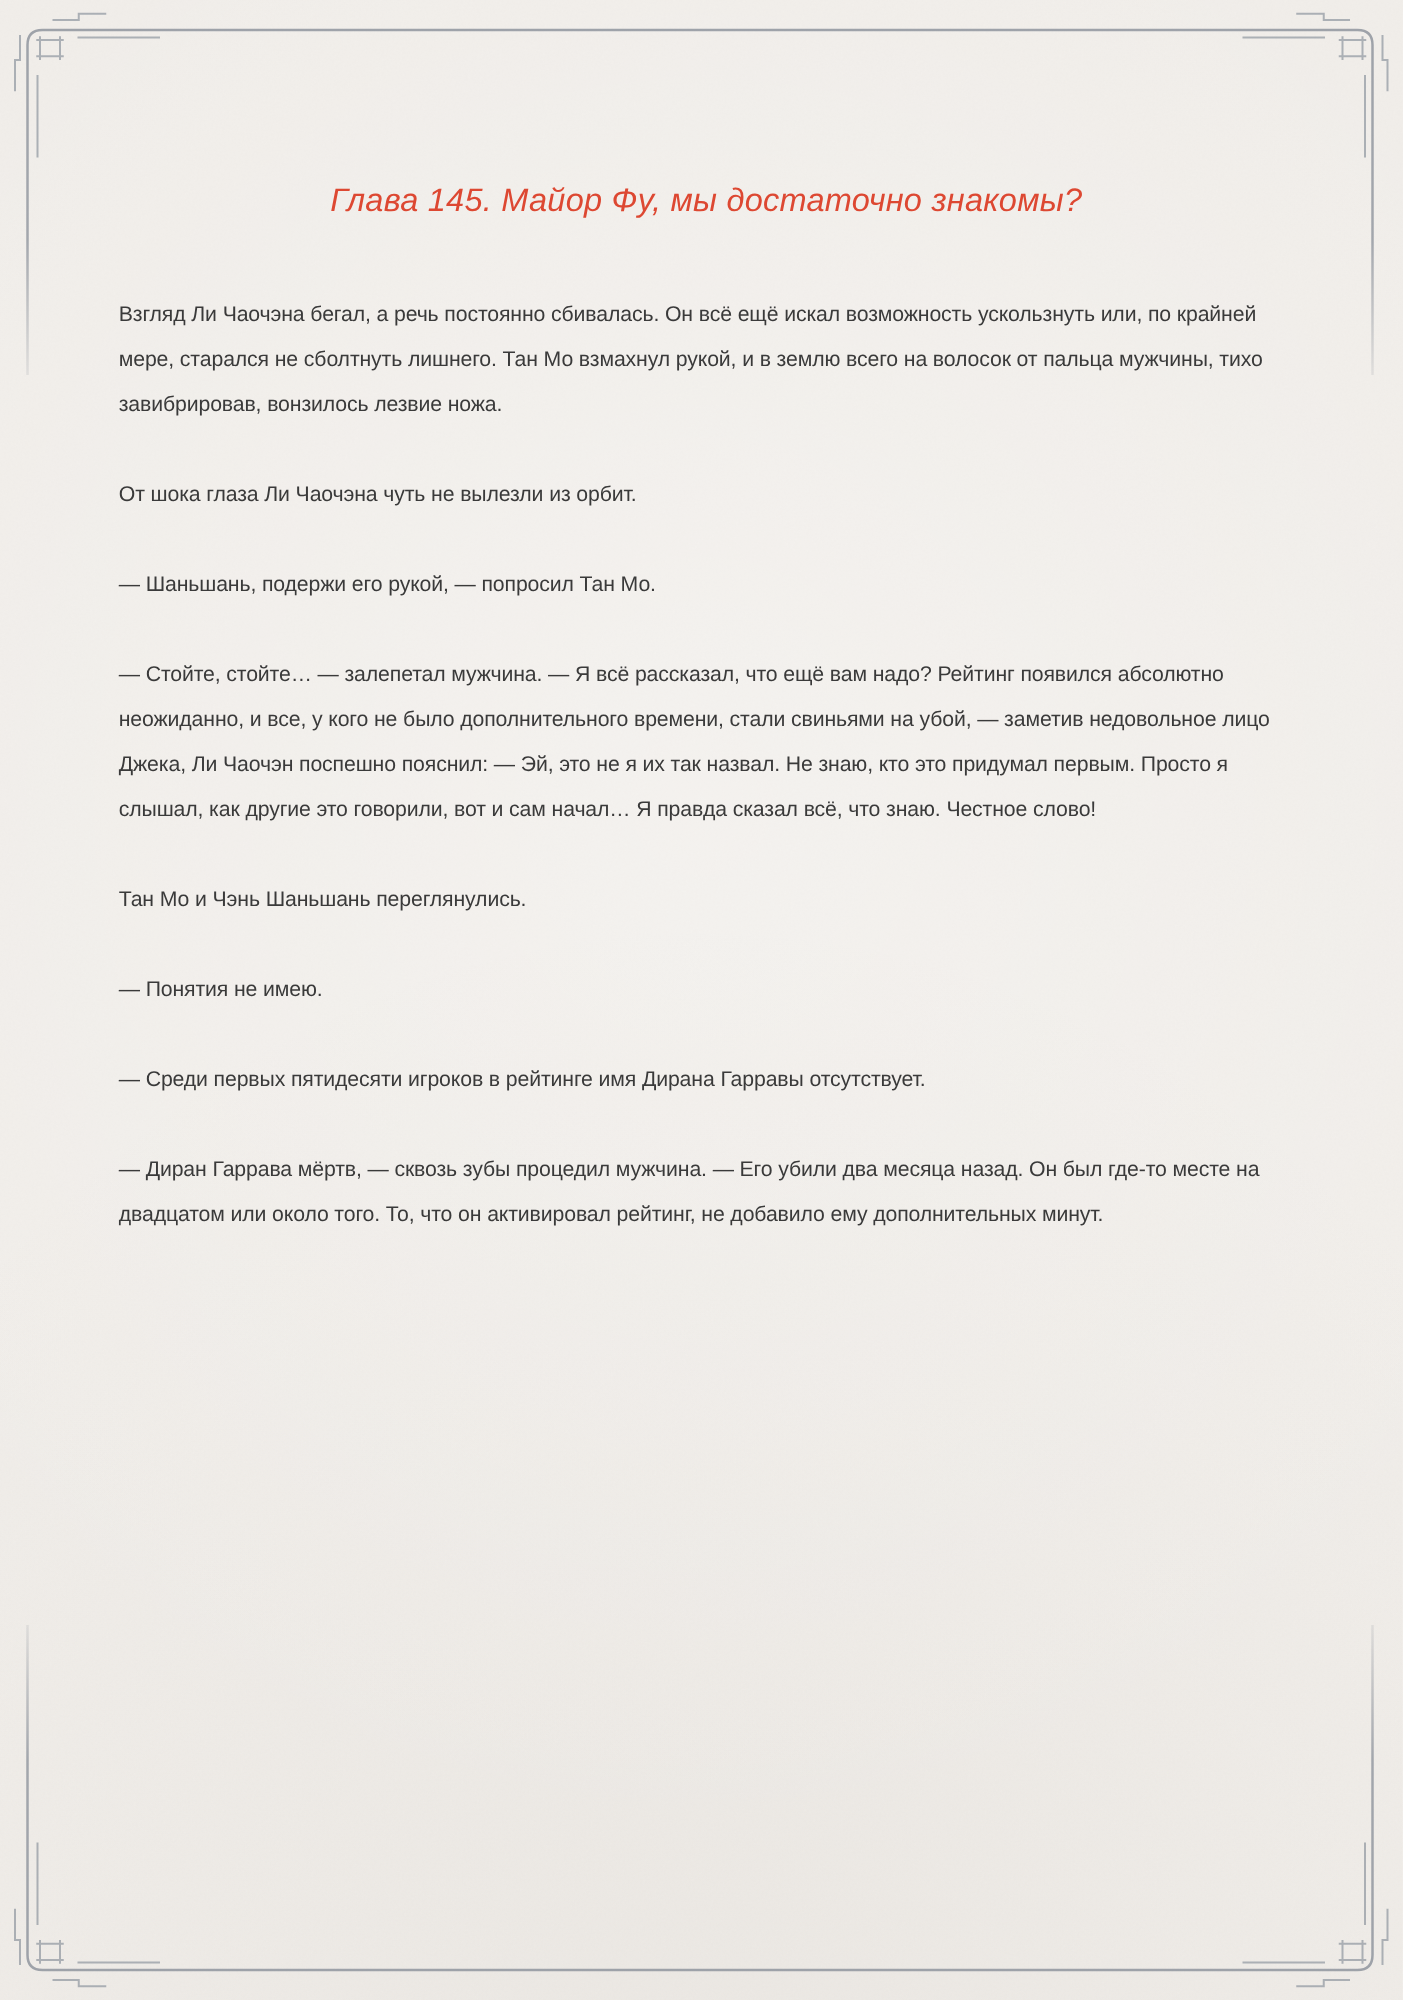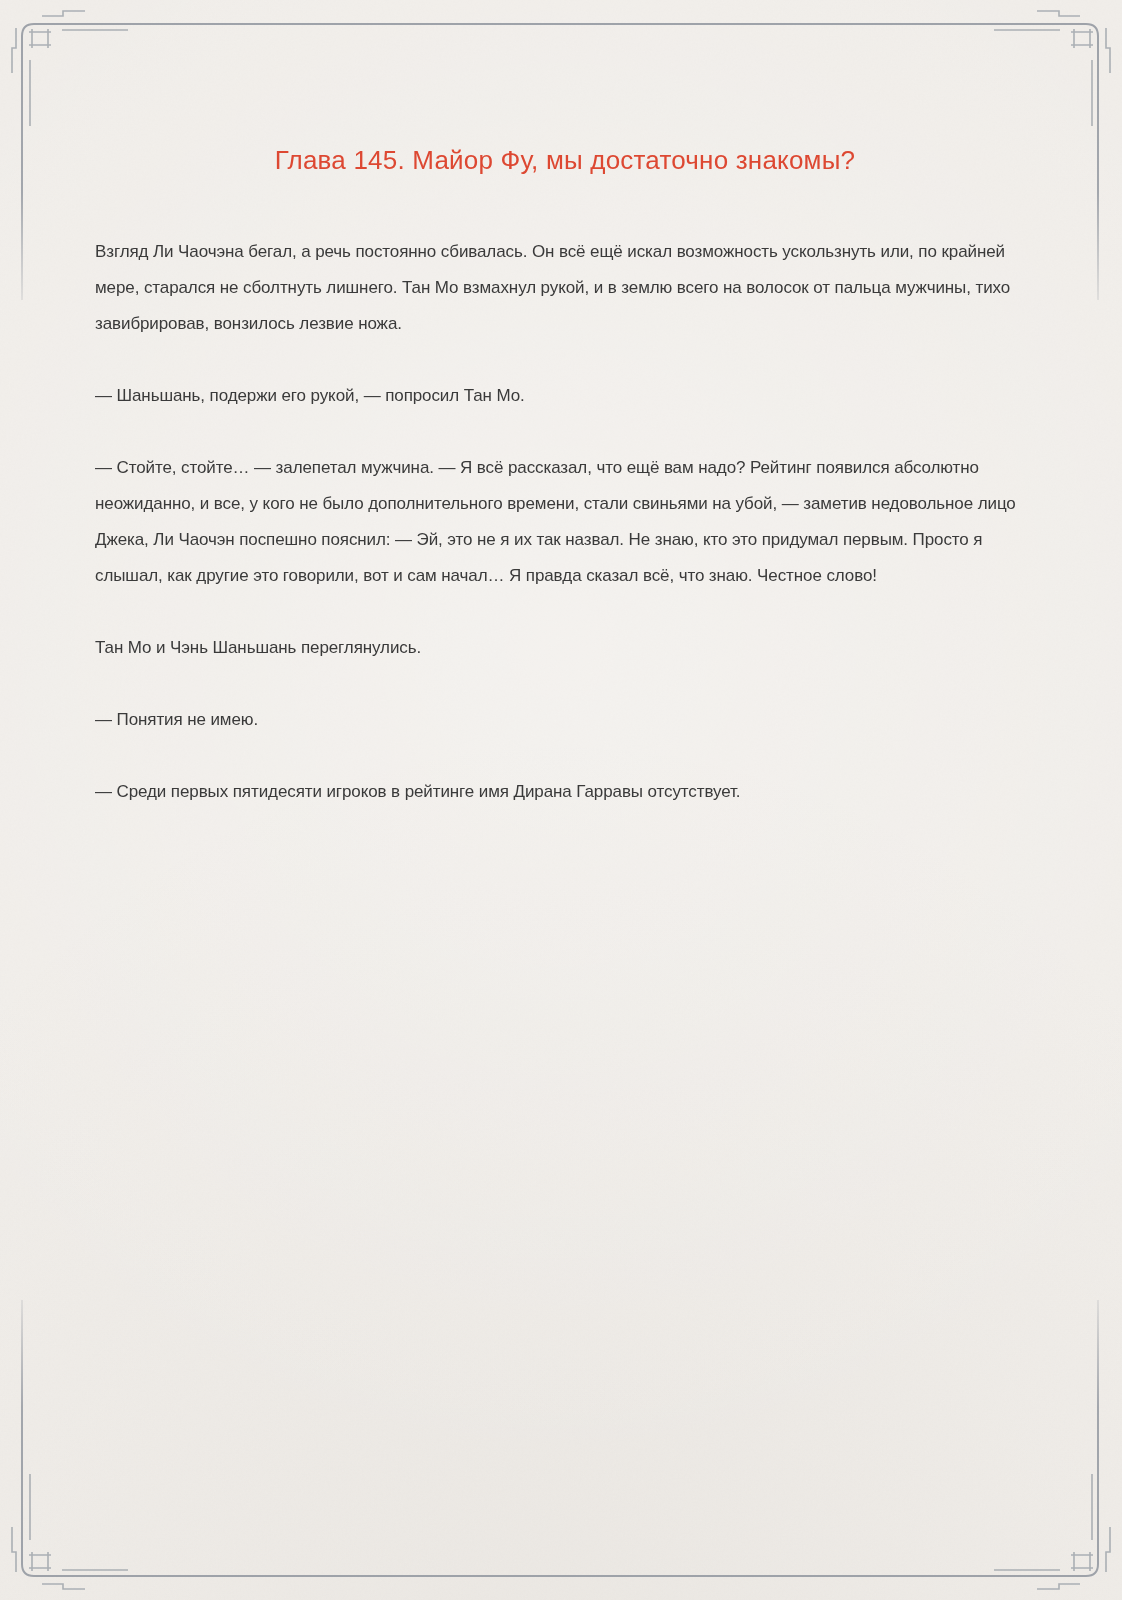--- a/index.html
+++ b/index.html
@@ -42,20 +42,21 @@
     padding: 142px 87px 0 95px;
   }
   h1.chapter-title {
     margin: 0 0 56px 0;
     font-size: 26px;
     font-weight: 400;
     line-height: 36px;
     text-align: center;
     color: var(--accent-color, #dd4832);
     letter-spacing: 0.2px;
+    font-style: italic;
   }
   .body-text p {
     margin: 0 0 36px 0;
     font-size: 17px;
     font-weight: 400;
     line-height: 36px;
     color: var(--text-color, #3a3a3a);
     letter-spacing: -0.1px;
     text-align: left;
   }
@@ -107,19 +108,21 @@
   <use href="#corner-ornament" transform="translate(1122,0) scale(-1,1)"></use>
   <use href="#corner-ornament" transform="translate(0,1600) scale(1,-1)"></use>
   <use href="#corner-ornament" transform="translate(1122,1600) scale(-1,-1)"></use>
 </svg>
 
 <div class="content">
   <h1 class="chapter-title">Глава 145. Майор Фу, мы достаточно знакомы?</h1>
 
   <div class="body-text">
     <p>Взгляд Ли Чаочэна бегал, а речь постоянно сбивалась. Он всё ещё искал возможность ускользнуть или, по крайней мере, старался не сболтнуть лишнего. Тан Мо взмахнул рукой, и в землю всего на волосок от пальца мужчины, тихо завибрировав, вонзилось лезвие ножа.</p>
+    <p>От шока глаза Ли Чаочэна чуть не вылезли из орбит.</p>
     <p>— Шаньшань, подержи его рукой, — попросил Тан Мо.</p>
     <p>— Стойте, стойте… — залепетал мужчина. — Я всё рассказал, что ещё вам надо? Рейтинг появился абсолютно неожиданно, и все, у кого не было дополнительного времени, стали свиньями на убой, — заметив недовольное лицо Джека, Ли Чаочэн поспешно пояснил: — Эй, это не я их так назвал. Не знаю, кто это придумал первым. Просто я слышал, как другие это говорили, вот и сам начал… Я правда сказал всё, что знаю. Честное слово!</p>
     <p>Тан Мо и Чэнь Шаньшань переглянулись.</p>
     <p>— Понятия не имею.</p>
     <p>— Среди первых пятидесяти игроков в рейтинге имя Дирана Гарравы отсутствует.</p>
+    <p>— Диран Гаррава мёртв, — сквозь зубы процедил мужчина. — Его убили два месяца назад. Он был где-то месте на двадцатом или около того. То, что он активировал рейтинг, не добавило ему дополнительных минут.</p>
   </div>
 </div>
 
 </body></html>

